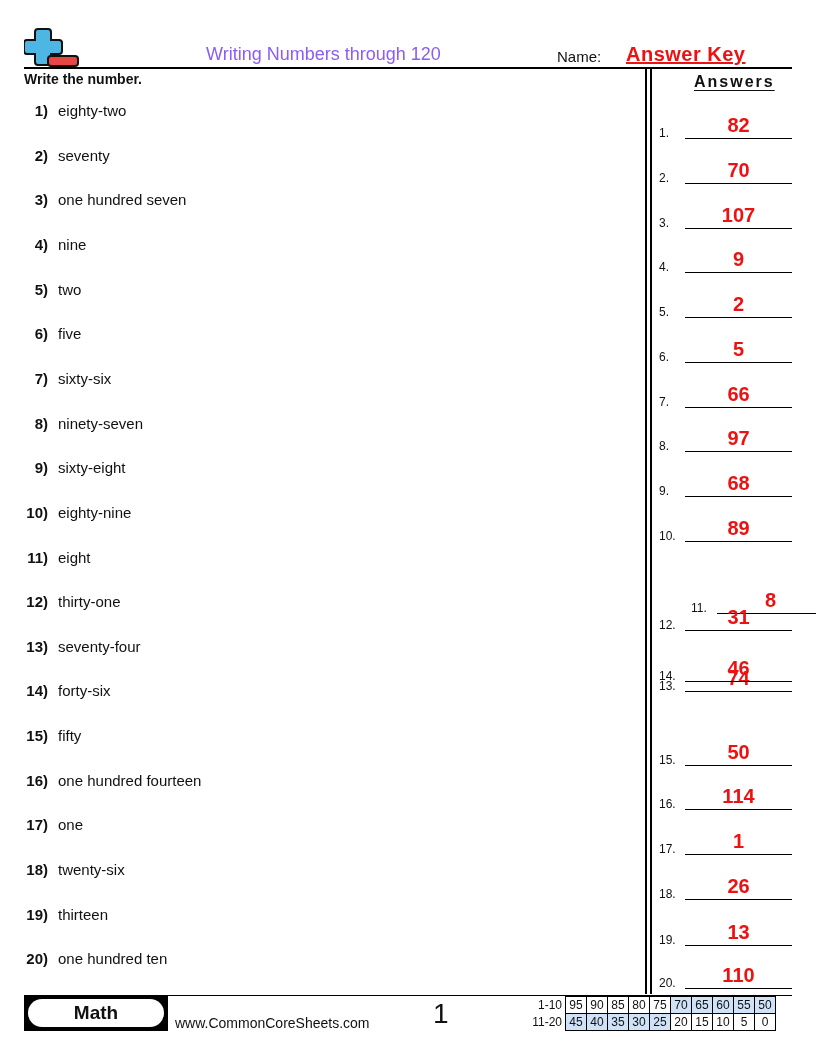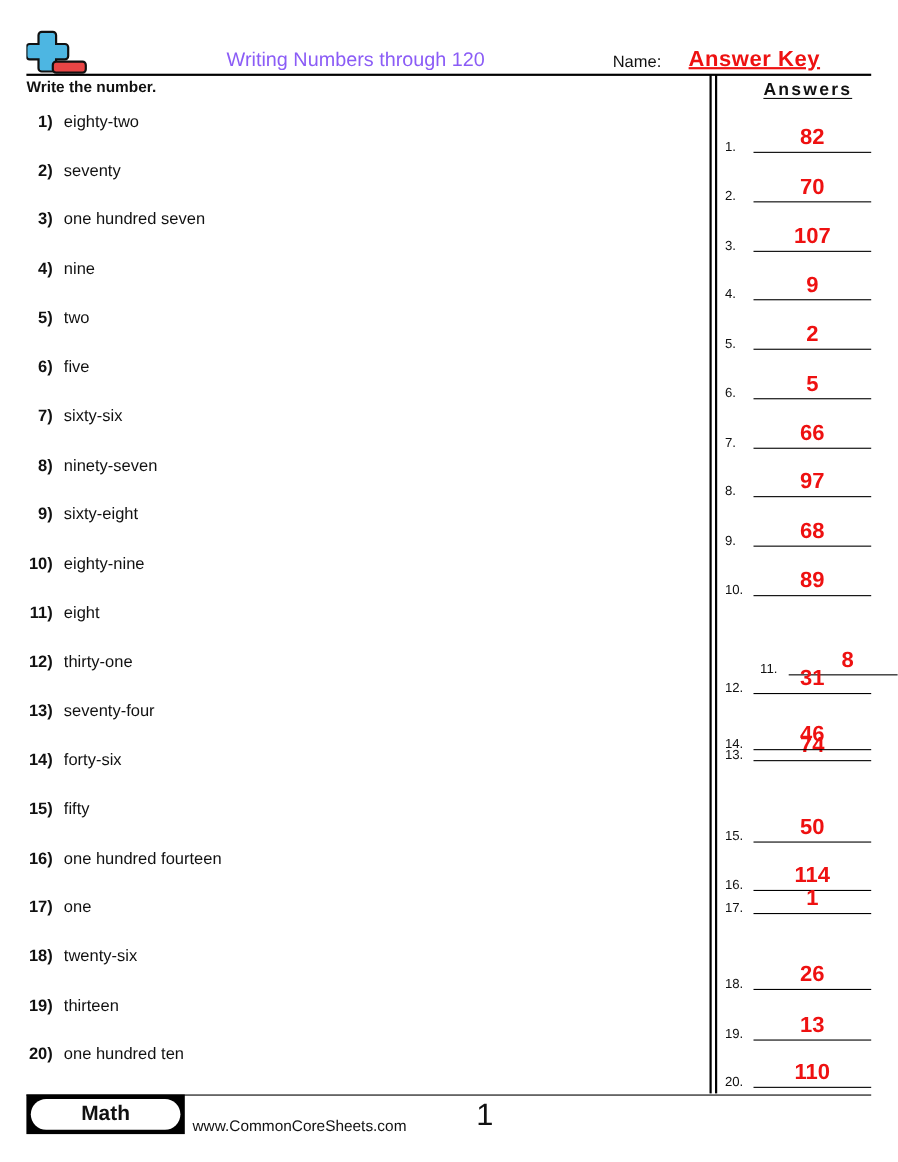--- a/index.html
+++ b/index.html
@@ -211,21 +211,21 @@
     <div class="a" style="top: 736.5px;">
       <span class="anum">15.</span>
       <span class="line"></span>
       <span class="val">50</span>
     </div>
     <div class="a" style="top: 781.25px;">
       <span class="anum">16.</span>
       <span class="line"></span>
       <span class="val">114</span>
     </div>
-    <div class="a" style="top: 802px;">
+    <div class="a" style="top: 826px;">
       <span class="anum">17.</span>
       <span class="line"></span>
       <span class="val">1</span>
     </div>
     <div class="a" style="top: 870.75px;">
       <span class="anum">18.</span>
       <span class="line"></span>
       <span class="val">26</span>
     </div>
     <div class="a" style="top: 903px; margin-top: 14px;">
@@ -241,14 +241,40 @@
   </div>
 
 <div class="abs footline"></div>
 <div class="abs footer-black"></div>
 <div class="abs math-pill">Math</div>
 <div class="abs site">www.CommonCoreSheets.com</div>
 <div class="abs page">1</div>
 
 <table class="score">
   <tbody id="score-body">
+      <tr>
+        <td class="rl">1-10</td>
+        <td class="c">95</td>
+        <td class="c">90</td>
+        <td class="c">85</td>
+        <td class="c">80</td>
+        <td class="c">75</td>
+        <td class="c hl">70</td>
+        <td class="c hl">65</td>
+        <td class="c hl">60</td>
+        <td class="c hl">55</td>
+        <td class="c hl">50</td>
+      </tr>
+      <tr>
+        <td class="rl">11-20</td>
+        <td class="c hl">45</td>
+        <td class="c hl">40</td>
+        <td class="c hl">35</td>
+        <td class="c hl">30</td>
+        <td class="c hl">25</td>
+        <td class="c">20</td>
+        <td class="c">15</td>
+        <td class="c">10</td>
+        <td class="c">5</td>
+        <td class="c">0</td>
+      </tr>
     </tbody>
 </table>
 
 </body></html>

